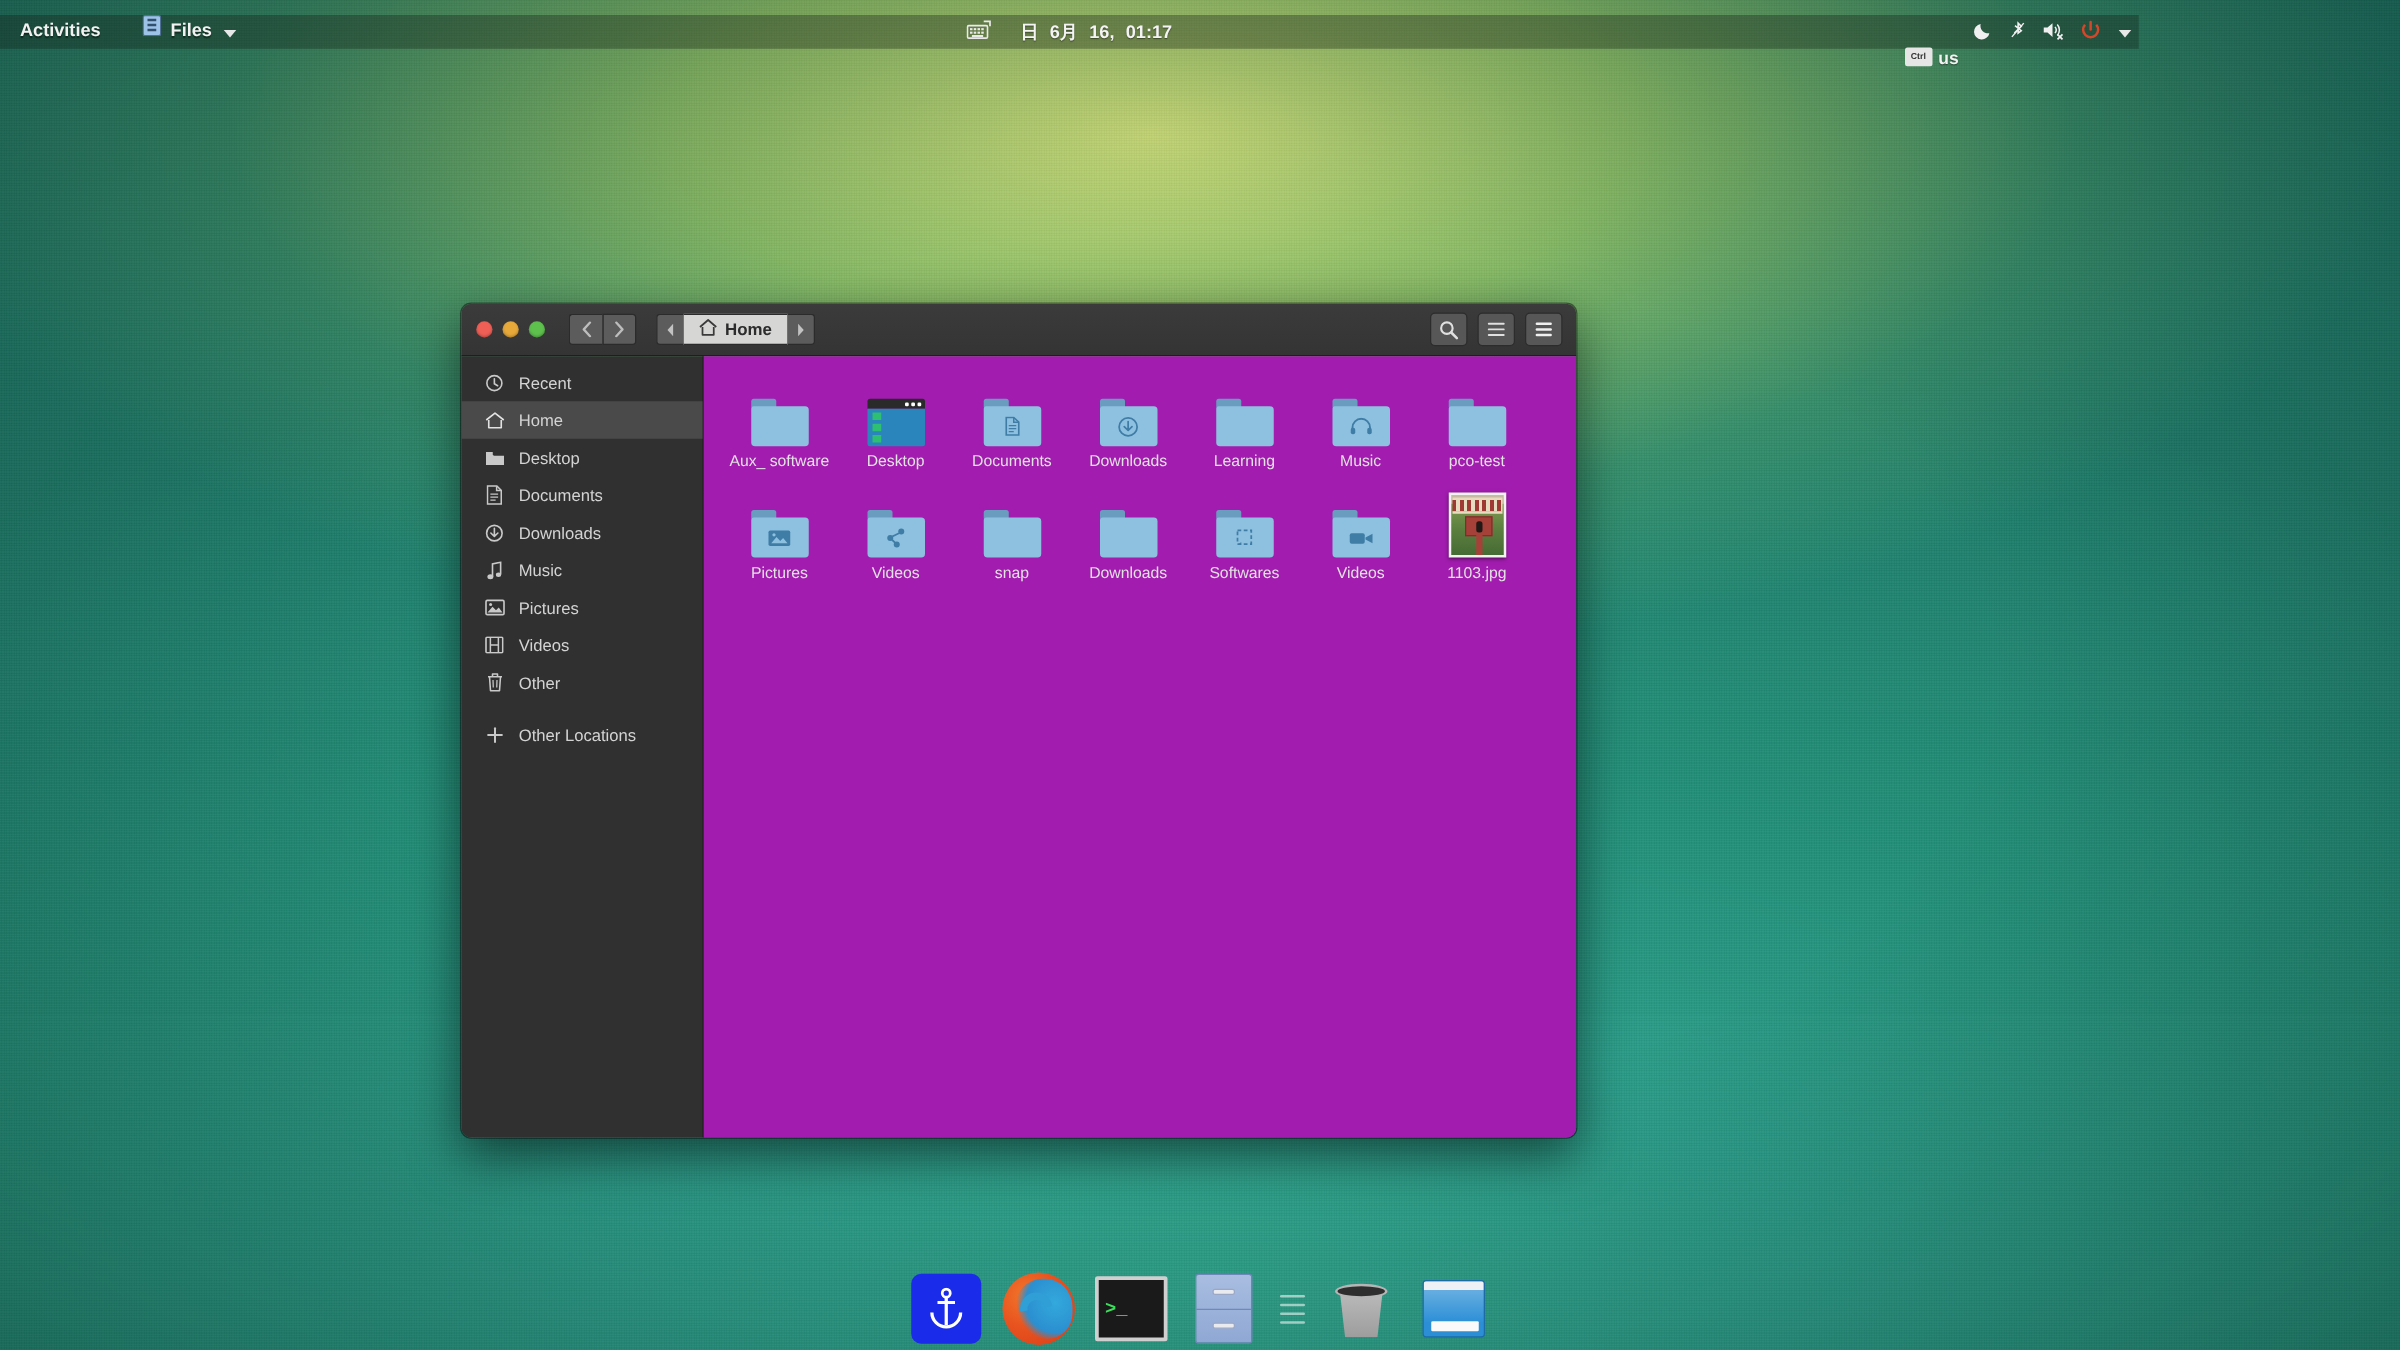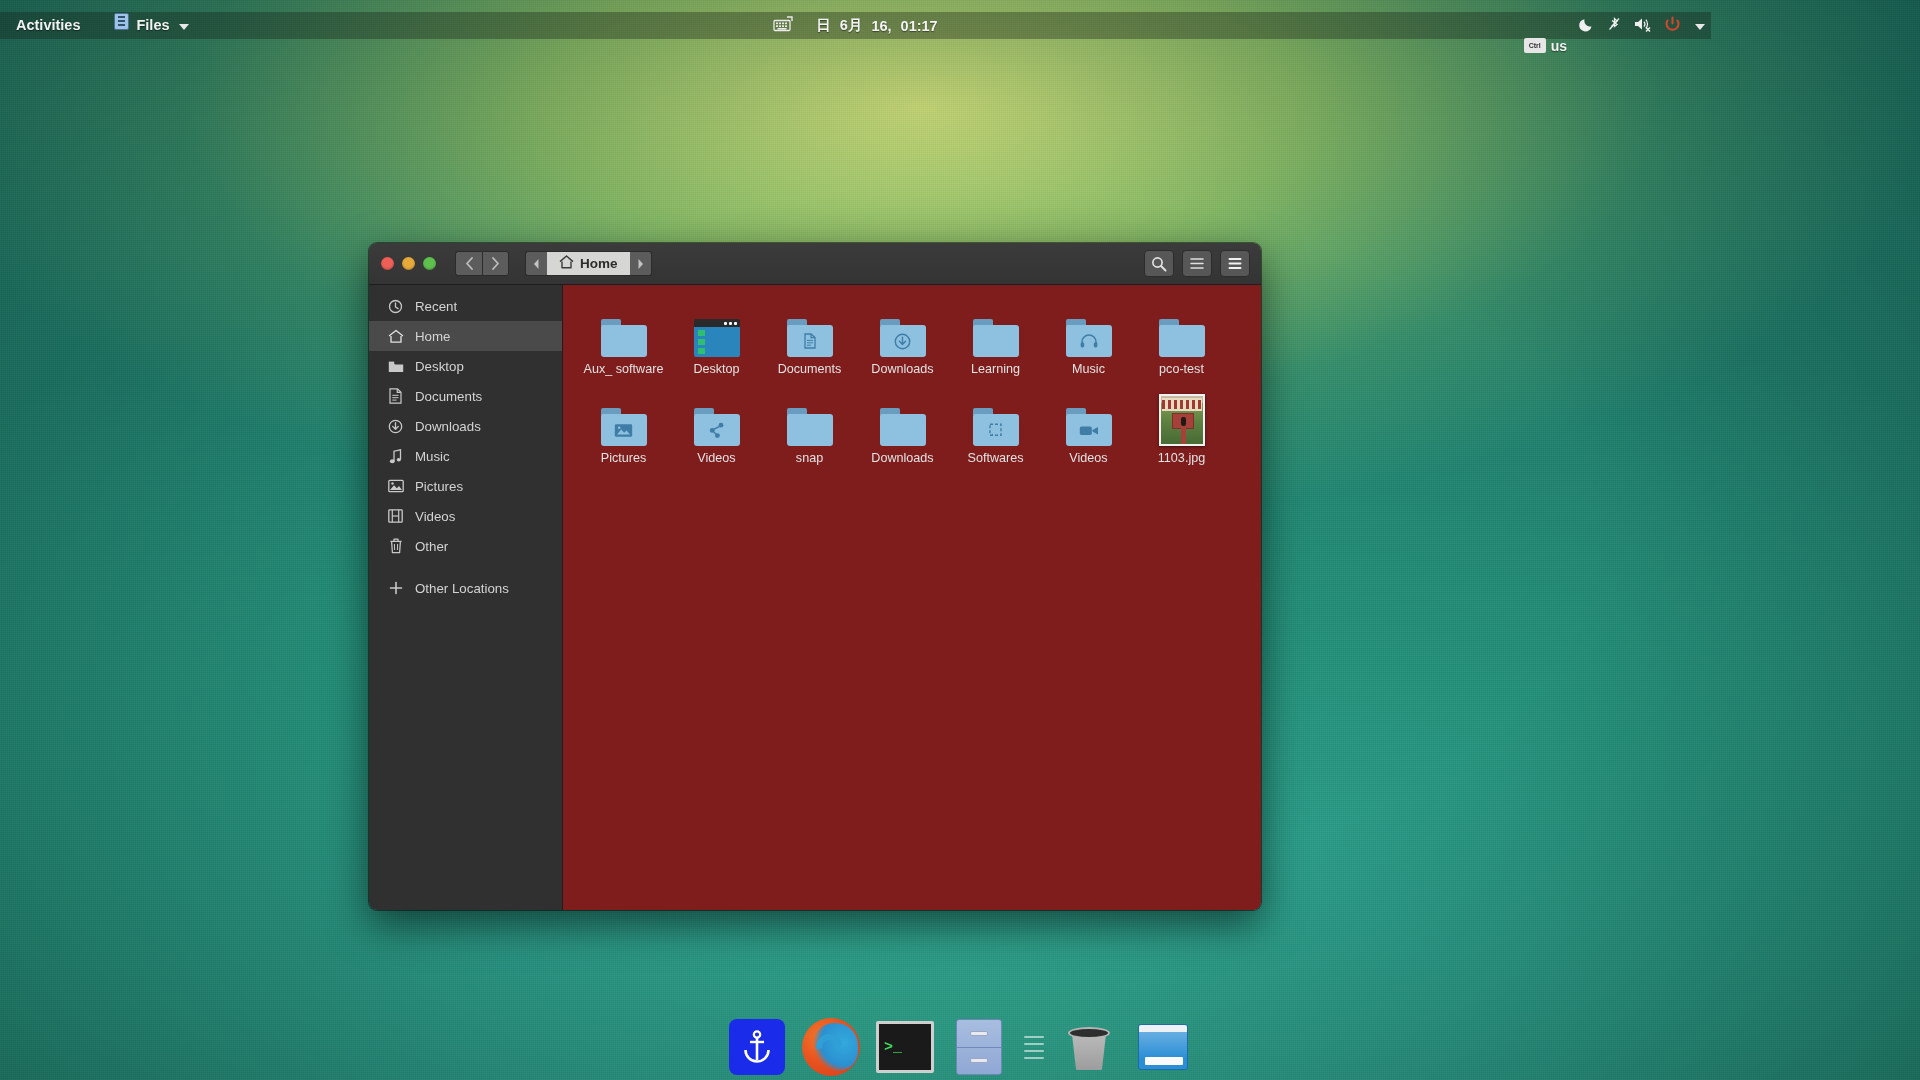--- a/index.html
+++ b/index.html
@@ -151,21 +151,21 @@
     display: flex; align-items: center; gap: 11px;
     height: 30px; padding-left: 18px;
     color: #d3d3d3; font-size: 13.3px;
   }
   .side-item.selected { background: #4a4a4a; }
   .side-icon { width: 17px; height: 17px; display: flex; align-items: center; justify-content: center; flex: 0 0 17px; }
   .side-sep { height: 12px; }
 
   
   #filegrid {
-    flex: 1; background: #7f1d1d;
+    flex: 1; background: #a21caf;
     padding: 16px 14px 0 14px;
     display: flex; flex-wrap: wrap;
     align-content: flex-start;
     overflow: hidden;
   }
   .file-item {
     width: 93px;
     margin: 0 0 14px 0;
     display: flex; flex-direction: column; align-items: center;
     padding-top: 4px;

